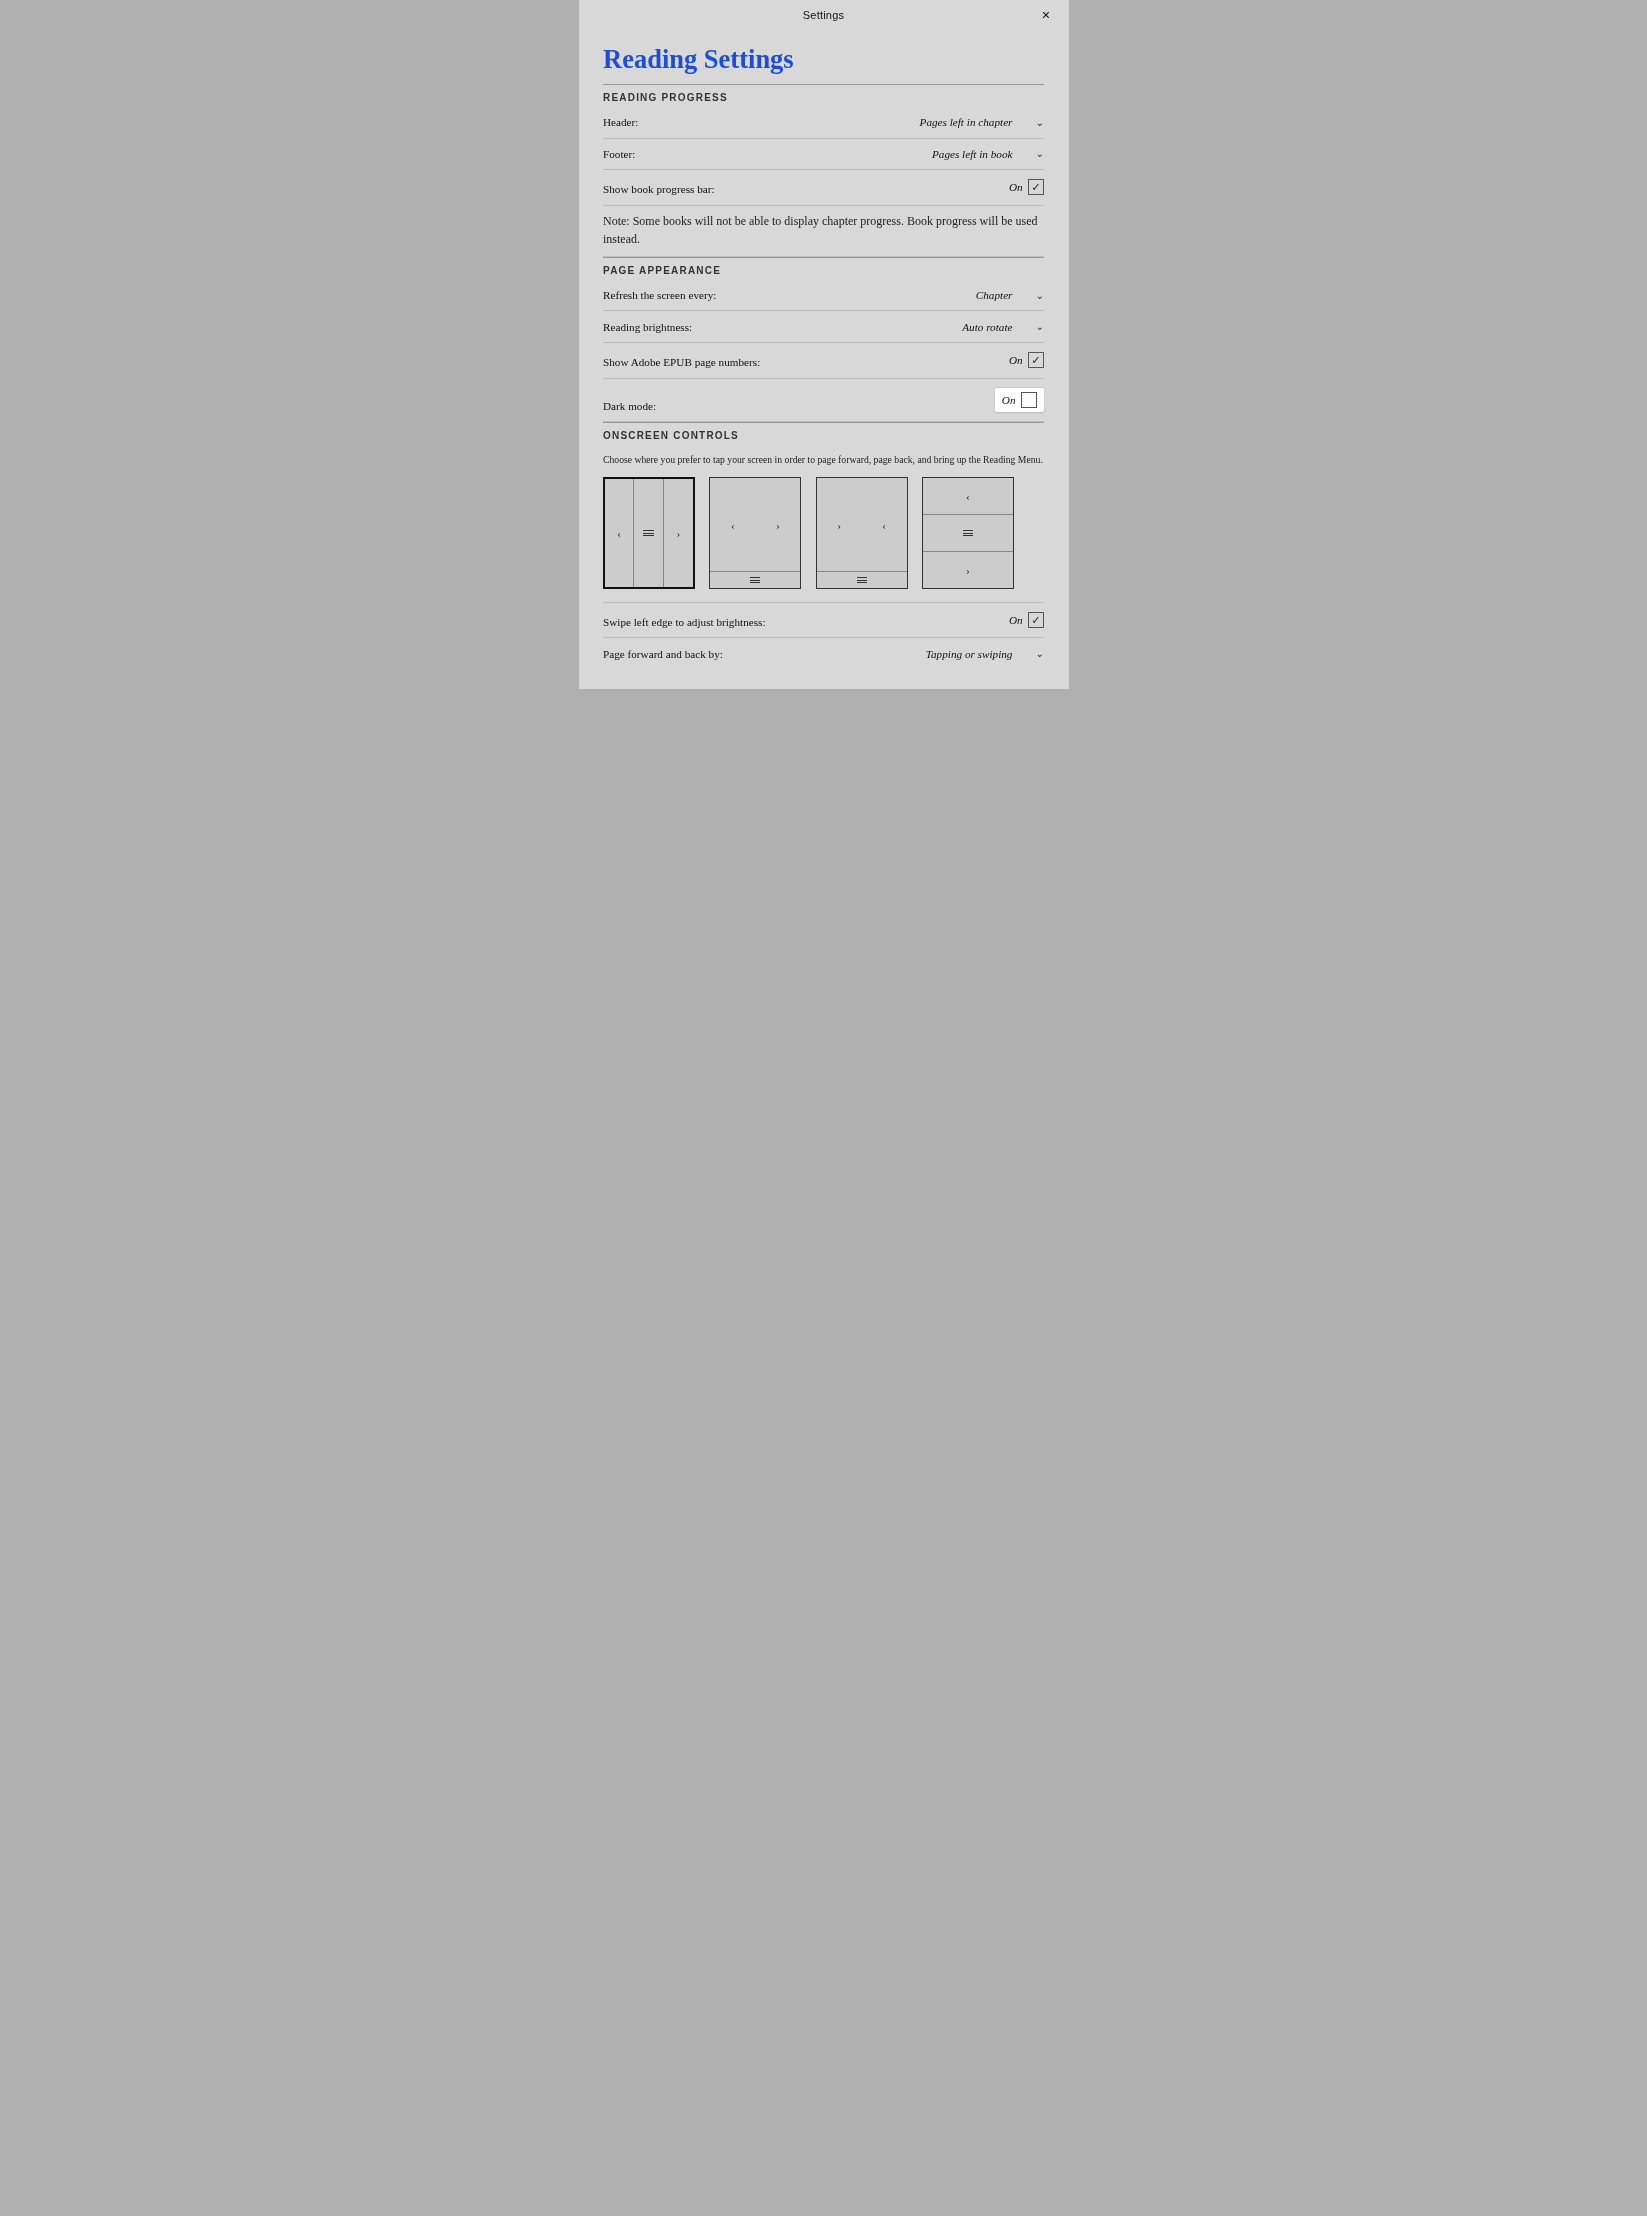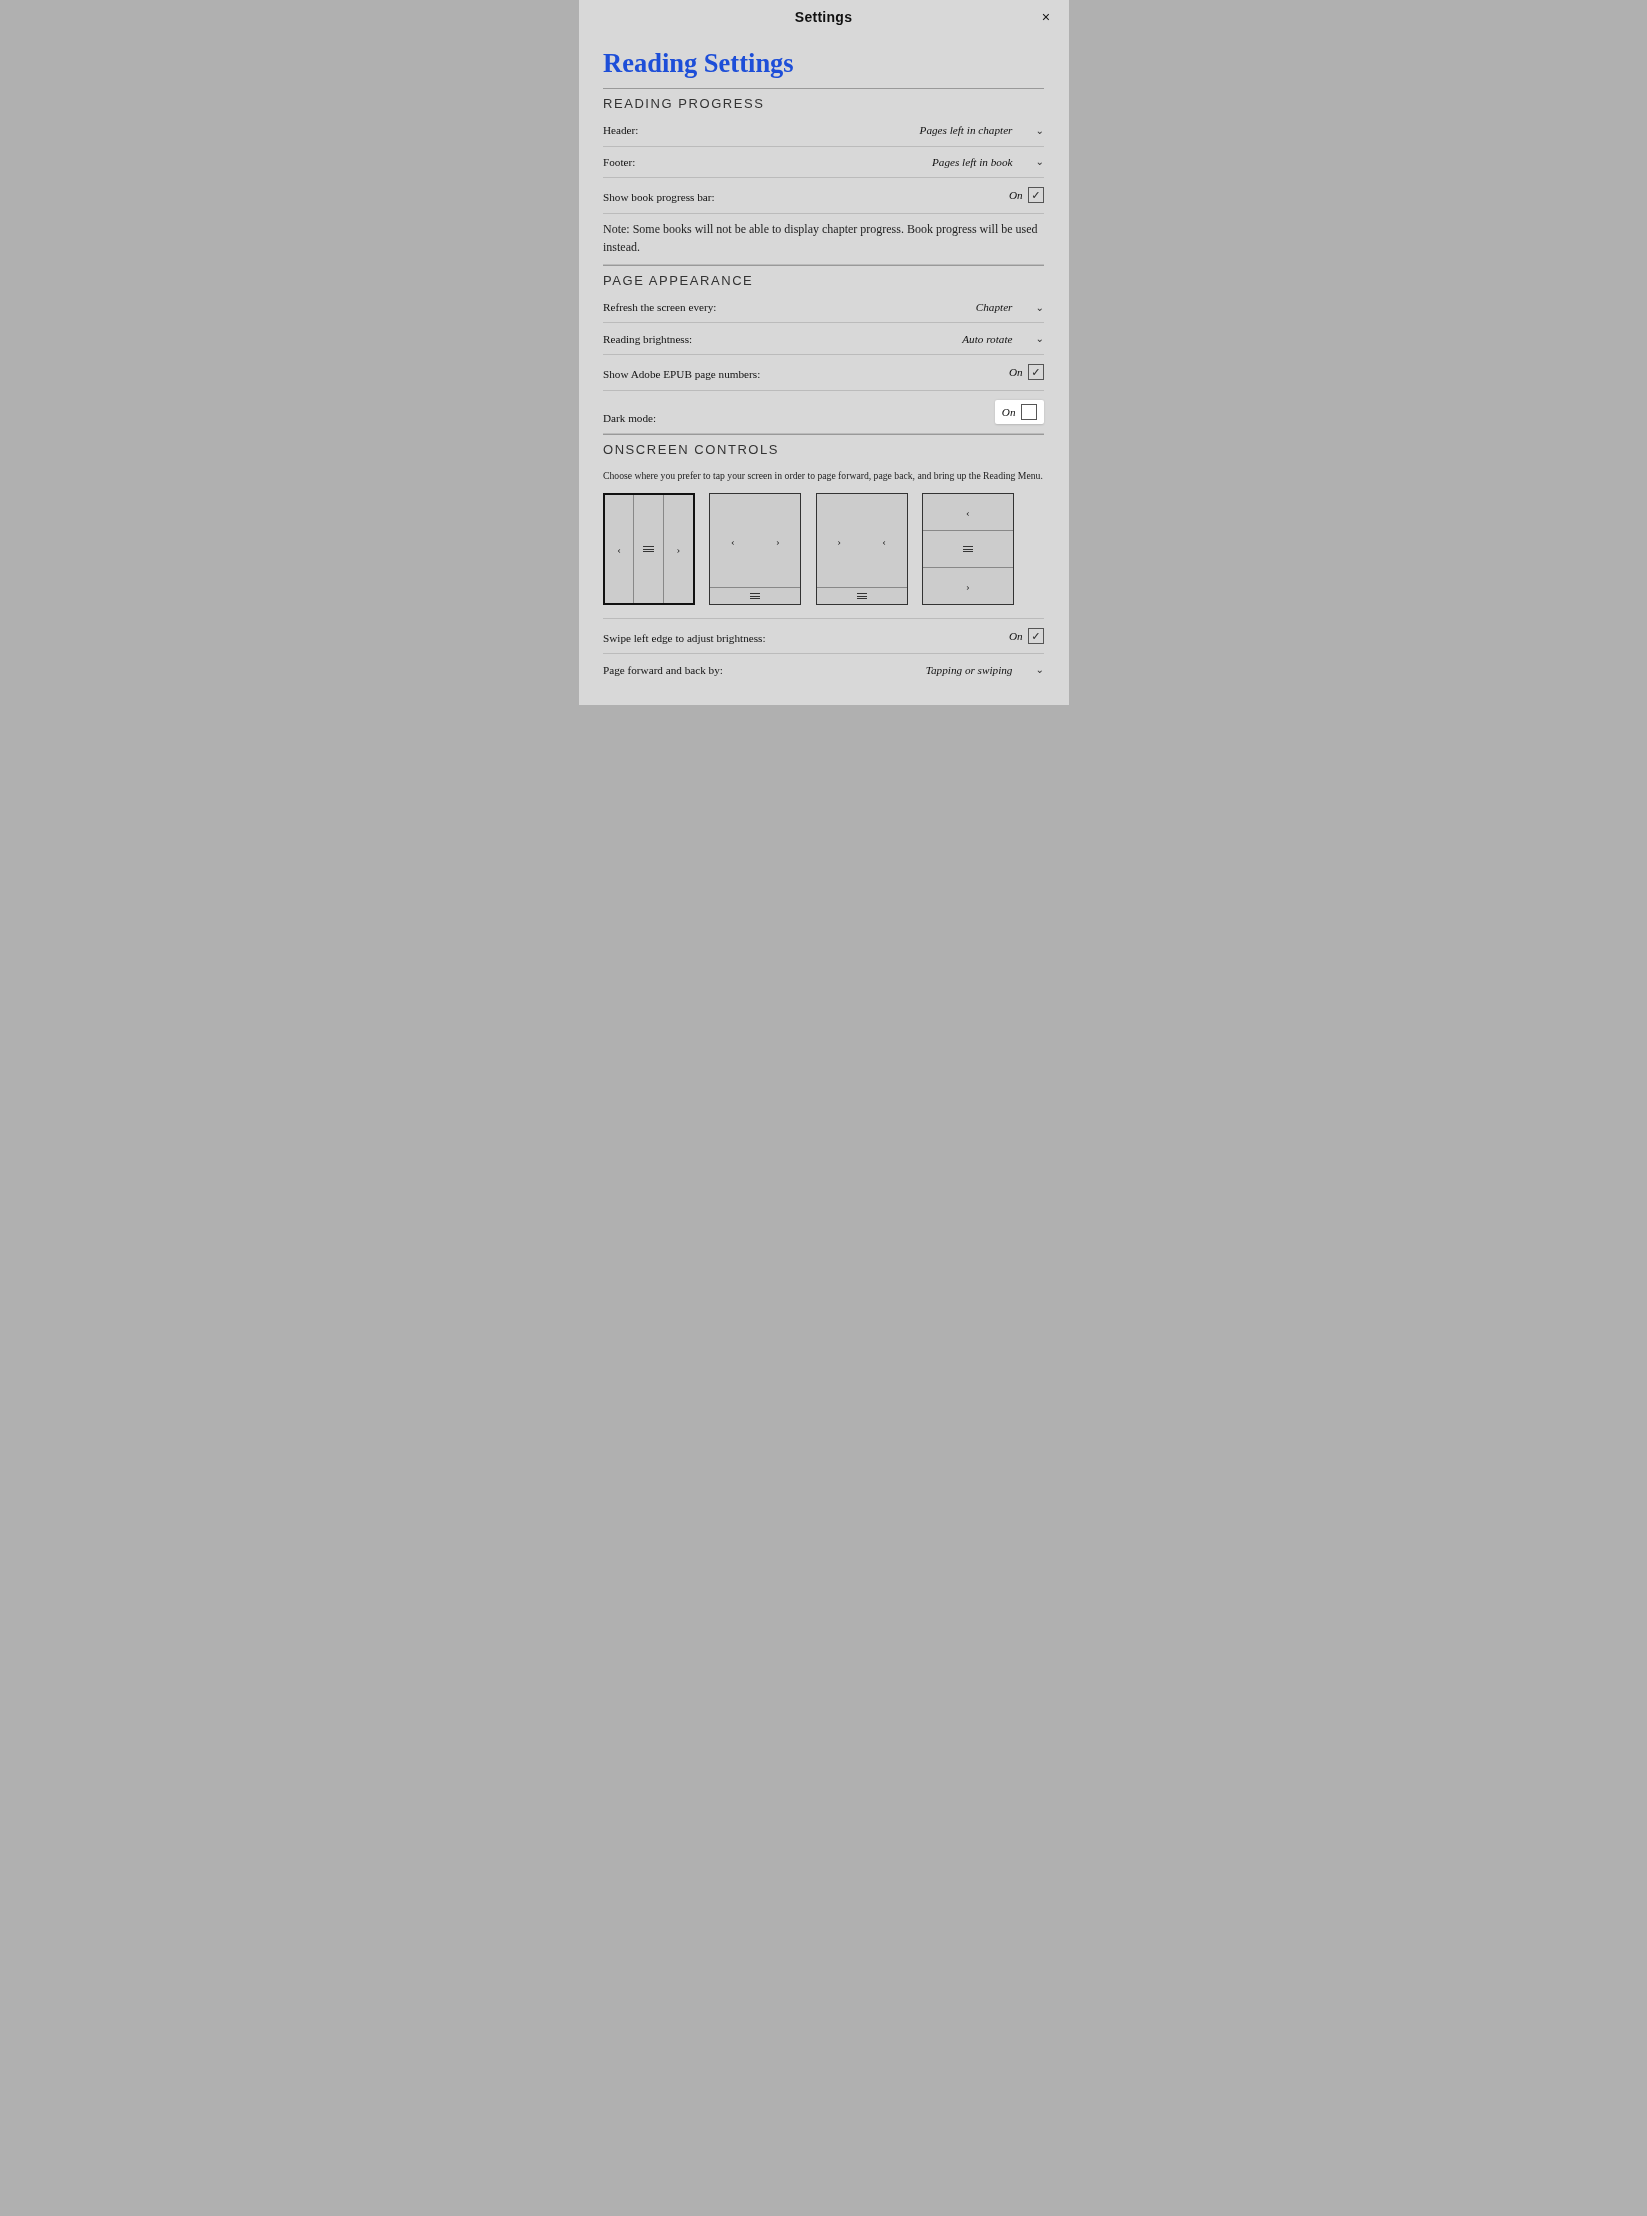--- a/index.html
+++ b/index.html
@@ -26,22 +26,22 @@
       display: flex;
       align-items: center;
       justify-content: center;
       padding: 9.2px 20.4px;
       position: relative;
       border-bottom: none;
     }
 
     .modal-title {
       font-family: Arial, Helvetica, sans-serif;
-      font-size: 14px;
-      font-weight: bold;
+      font-size: 11px;
+      font-weight: normal;
       letter-spacing: 0.02em;
       color: #111;
     }
 
     .close-btn {
       position: absolute;
       right: 18.4px;
       top: 50%;
       transform: translateY(-50%);
       background: none;
@@ -66,22 +66,22 @@
     }
 
     .section-divider {
       border: none;
       border-top: 0.8px solid #999;
       margin: 0;
     }
 
     .section-label {
       font-family: Arial, Helvetica, sans-serif;
-      font-size: 13px;
-      font-weight: normal;
+      font-size: 10px;
+      font-weight: bold;
       color: #333;
       letter-spacing: 0.12em;
       padding: 7.1px 0 4.1px 0;
       text-transform: uppercase;
     }
 
     .setting-row {
       display: flex;
       align-items: flex-end;
       justify-content: space-between;

